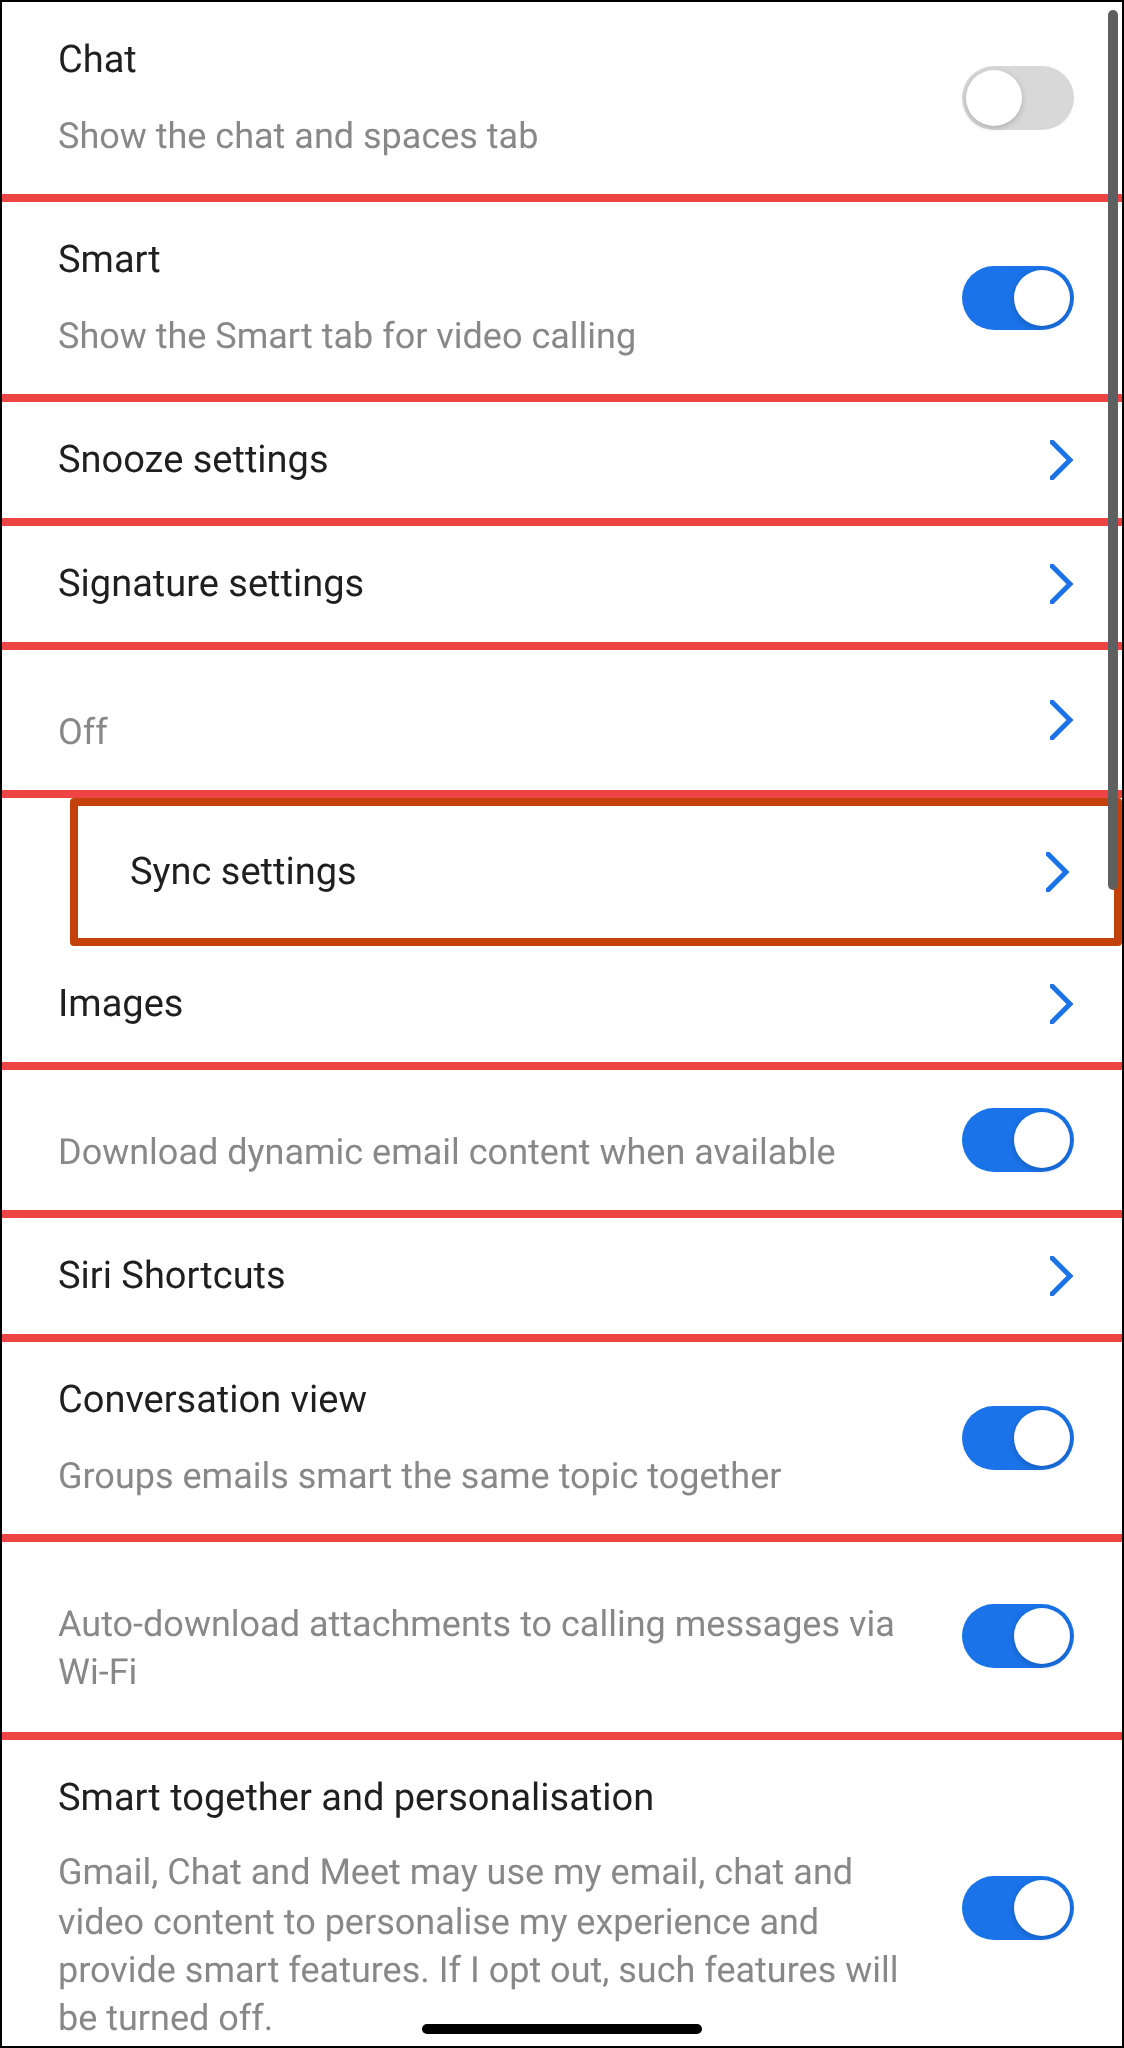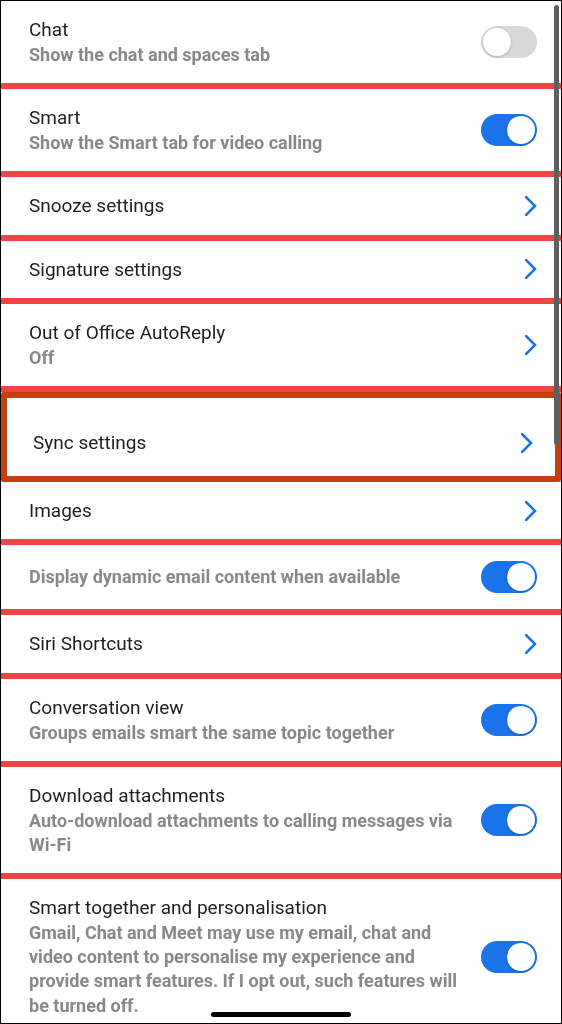--- a/index.html
+++ b/index.html
@@ -26,44 +26,45 @@
       border-radius: 3px;
     }
     .settings-list {
       padding: 0;
     }
     .setting-item {
       display: flex;
       justify-content: space-between;
       align-items: center;
       padding: 16px 24px 16px 28px;
-      border-bottom: 6px solid #ef4444;
+      border-bottom: 4px solid #ef4444;
       min-height: 62px;
     }
     .setting-item.highlighted {
-      border: 6px solid #c2410c;
+      border: 4px solid #c2410c;
       border-radius: 2px;
-      padding: 32px 22px 20px 26px;
+      padding: 20px 22px 20px 26px;
+      margin-left: 34px;
     }
     .setting-text {
       flex: 1;
       padding-right: 16px;
     }
     .setting-title {
       font-size: 19px;
       font-weight: 400;
       color: #1f1f1f;
       line-height: 1.35;
     }
     .setting-subtitle {
       font-size: 18px;
-      font-weight: 700;
+      font-weight: 400;
       color: #888;
       line-height: 1.35;
-      margin-top: 0;
+      margin-top: 14px;
     }
     .toggle {
       position: relative;
       width: 56px;
       height: 32px;
       border-radius: 16px;
       flex-shrink: 0;
     }
     .toggle.on {
       background: #1a73e8;
@@ -150,21 +151,20 @@
     </div>
     <div class="chevron">
       <svg viewBox="0 0 12 20" fill="none">
           <path d="M1 1L10 10L1 19" stroke="#1a73e8" stroke-width="2.5" stroke-linecap="round"></path>
         </svg>
     </div>
   </div>
 
   <div class="setting-item">
     <div class="setting-text">
-      <div class="setting-title">Out of Office AutoReply</div>
       <div class="setting-subtitle">Off</div>
     </div>
     <div class="chevron">
       <svg viewBox="0 0 12 20" fill="none">
           <path d="M1 1L10 10L1 19" stroke="#1a73e8" stroke-width="2.5" stroke-linecap="round"></path>
         </svg>
     </div>
   </div>
 
   <div class="setting-item highlighted">
@@ -184,21 +184,21 @@
     </div>
     <div class="chevron">
       <svg viewBox="0 0 12 20" fill="none">
           <path d="M1 1L10 10L1 19" stroke="#1a73e8" stroke-width="2.5" stroke-linecap="round"></path>
         </svg>
     </div>
   </div>
 
   <div class="setting-item">
     <div class="setting-text">
-      <div class="setting-subtitle">Display dynamic email content when available</div>
+      <div class="setting-subtitle">Download dynamic email content when available</div>
     </div>
     <div class="toggle on">
       <div class="toggle-knob"></div>
     </div>
   </div>
 
   <div class="setting-item">
     <div class="setting-text">
       <div class="setting-title">Siri Shortcuts</div>
     </div>
@@ -214,21 +214,20 @@
       <div class="setting-title">Conversation view</div>
       <div class="setting-subtitle">Groups emails smart the same topic together</div>
     </div>
     <div class="toggle on">
       <div class="toggle-knob"></div>
     </div>
   </div>
 
   <div class="setting-item">
     <div class="setting-text">
-      <div class="setting-title">Download attachments</div>
       <div class="setting-subtitle">Auto-download attachments to calling messages via Wi-Fi</div>
     </div>
     <div class="toggle on">
       <div class="toggle-knob"></div>
     </div>
   </div>
 
   <div class="setting-item">
     <div class="setting-text">
       <div class="setting-title">Smart together and personalisation</div>

